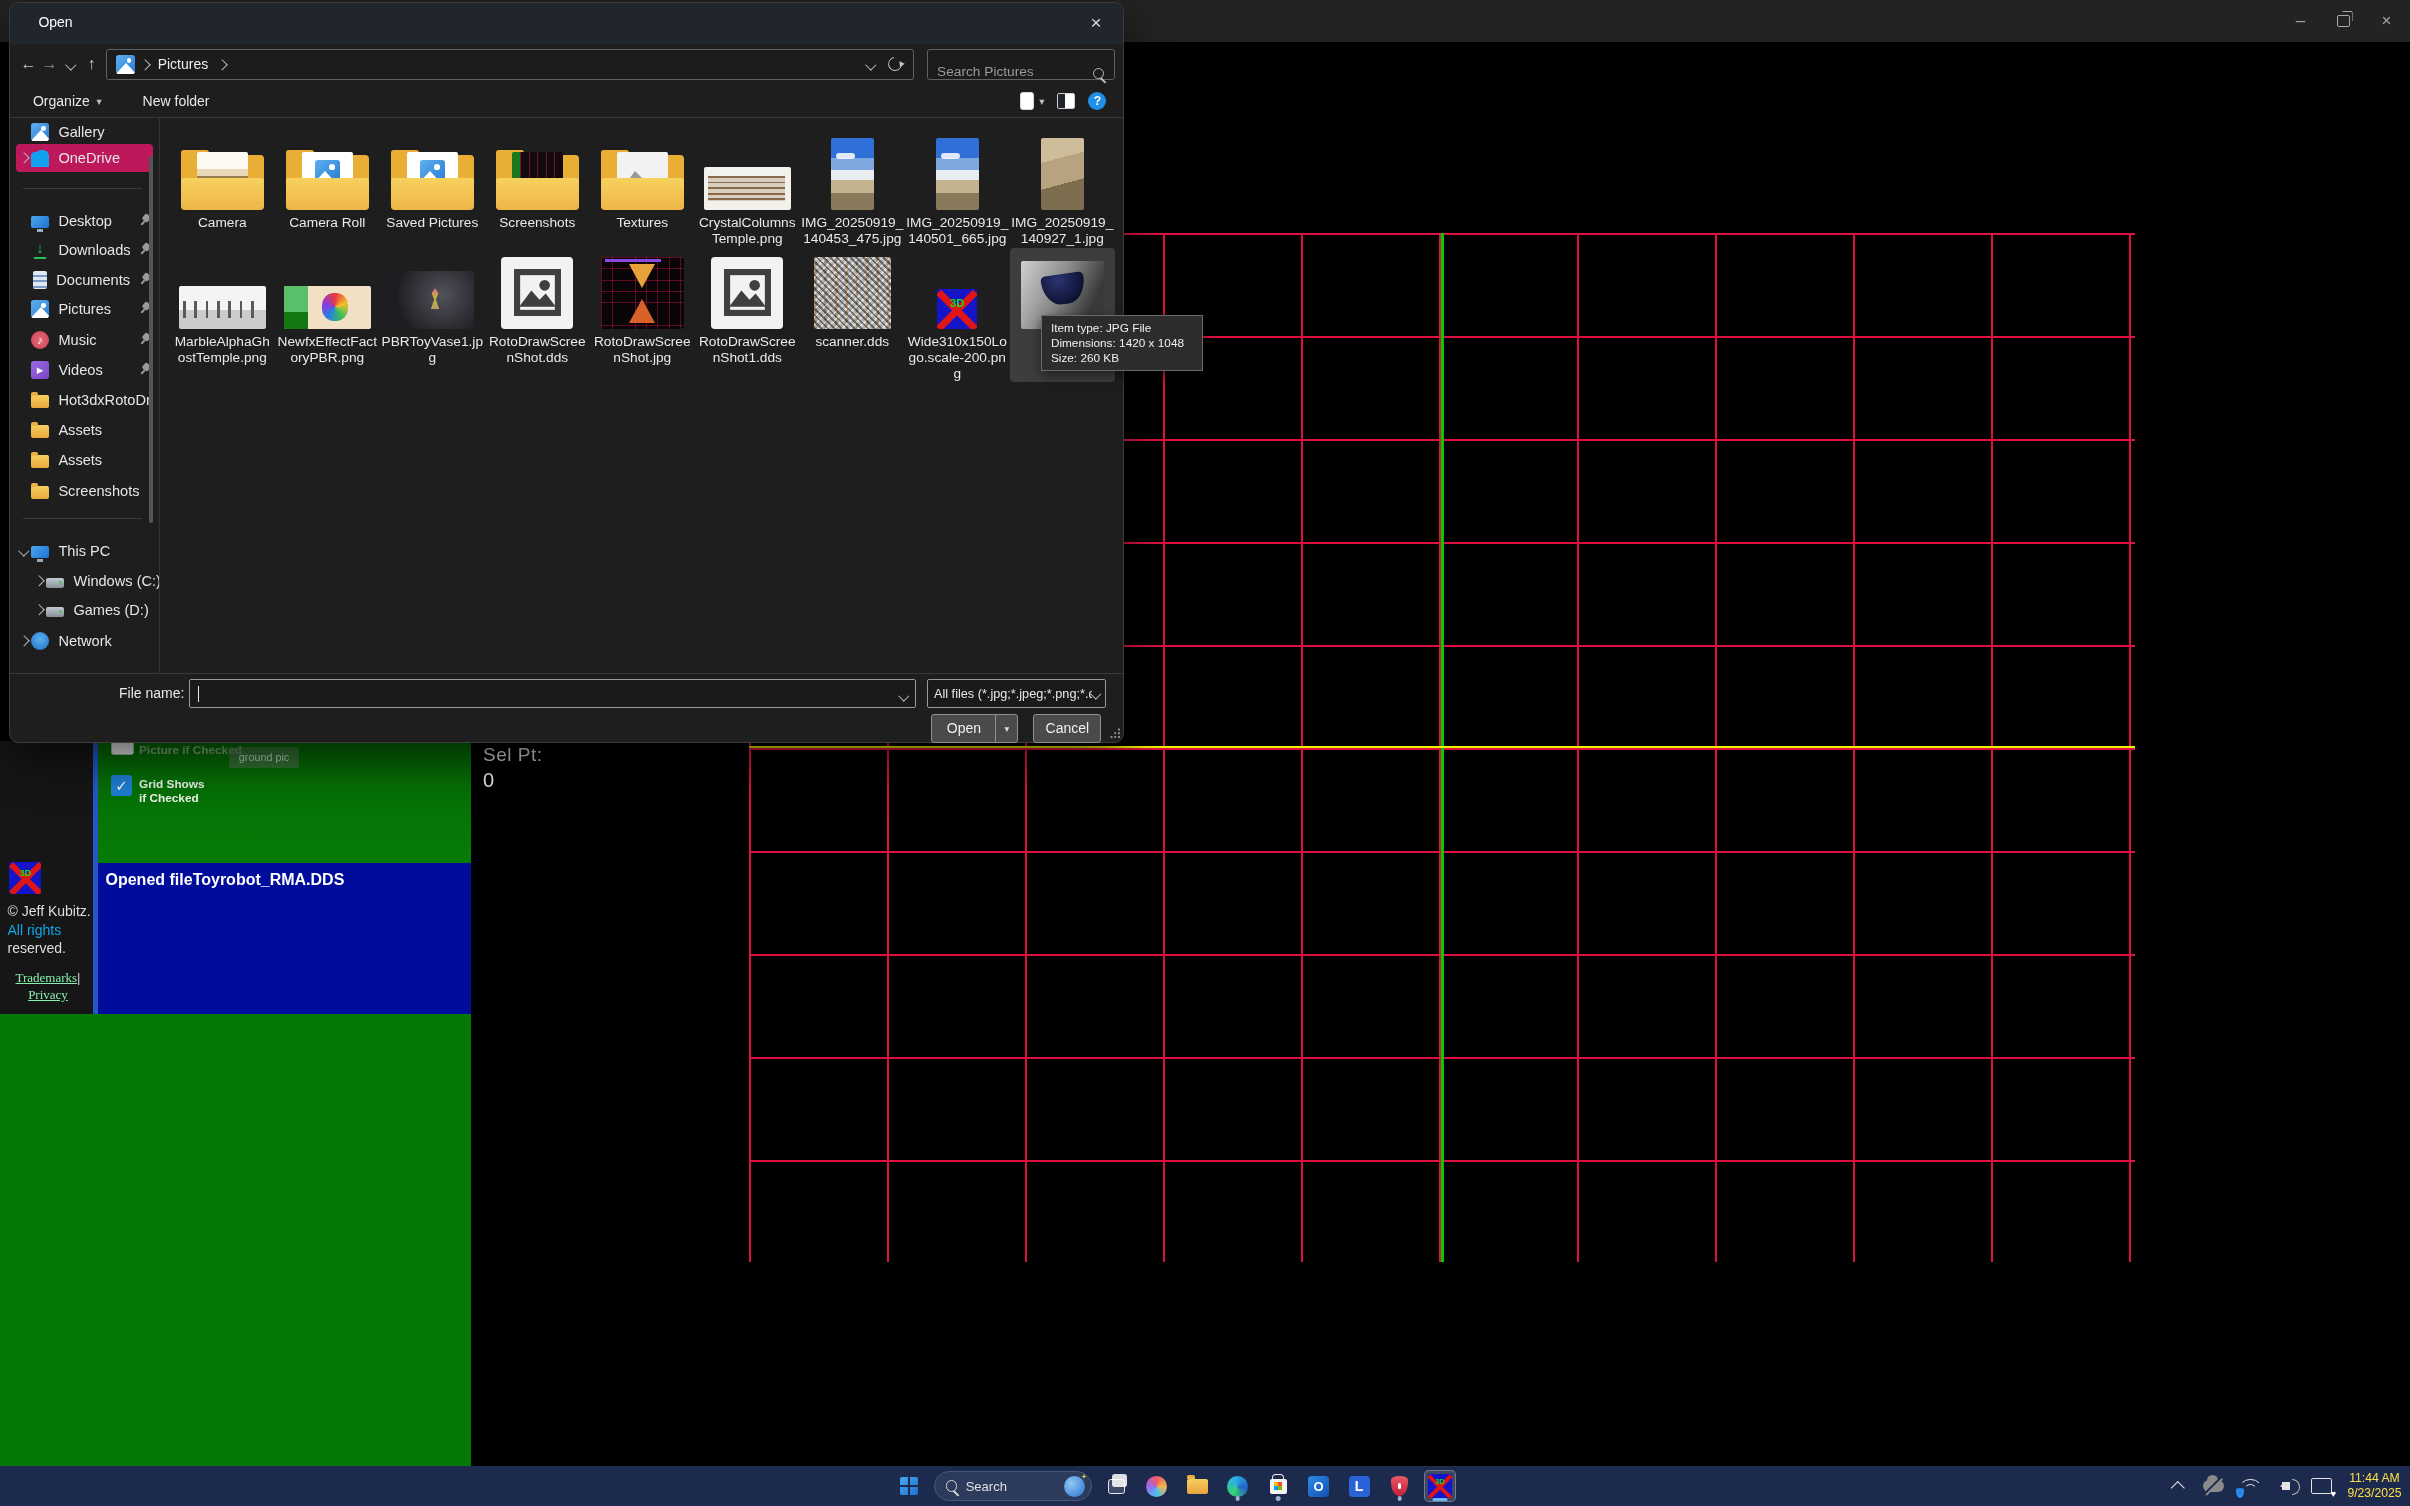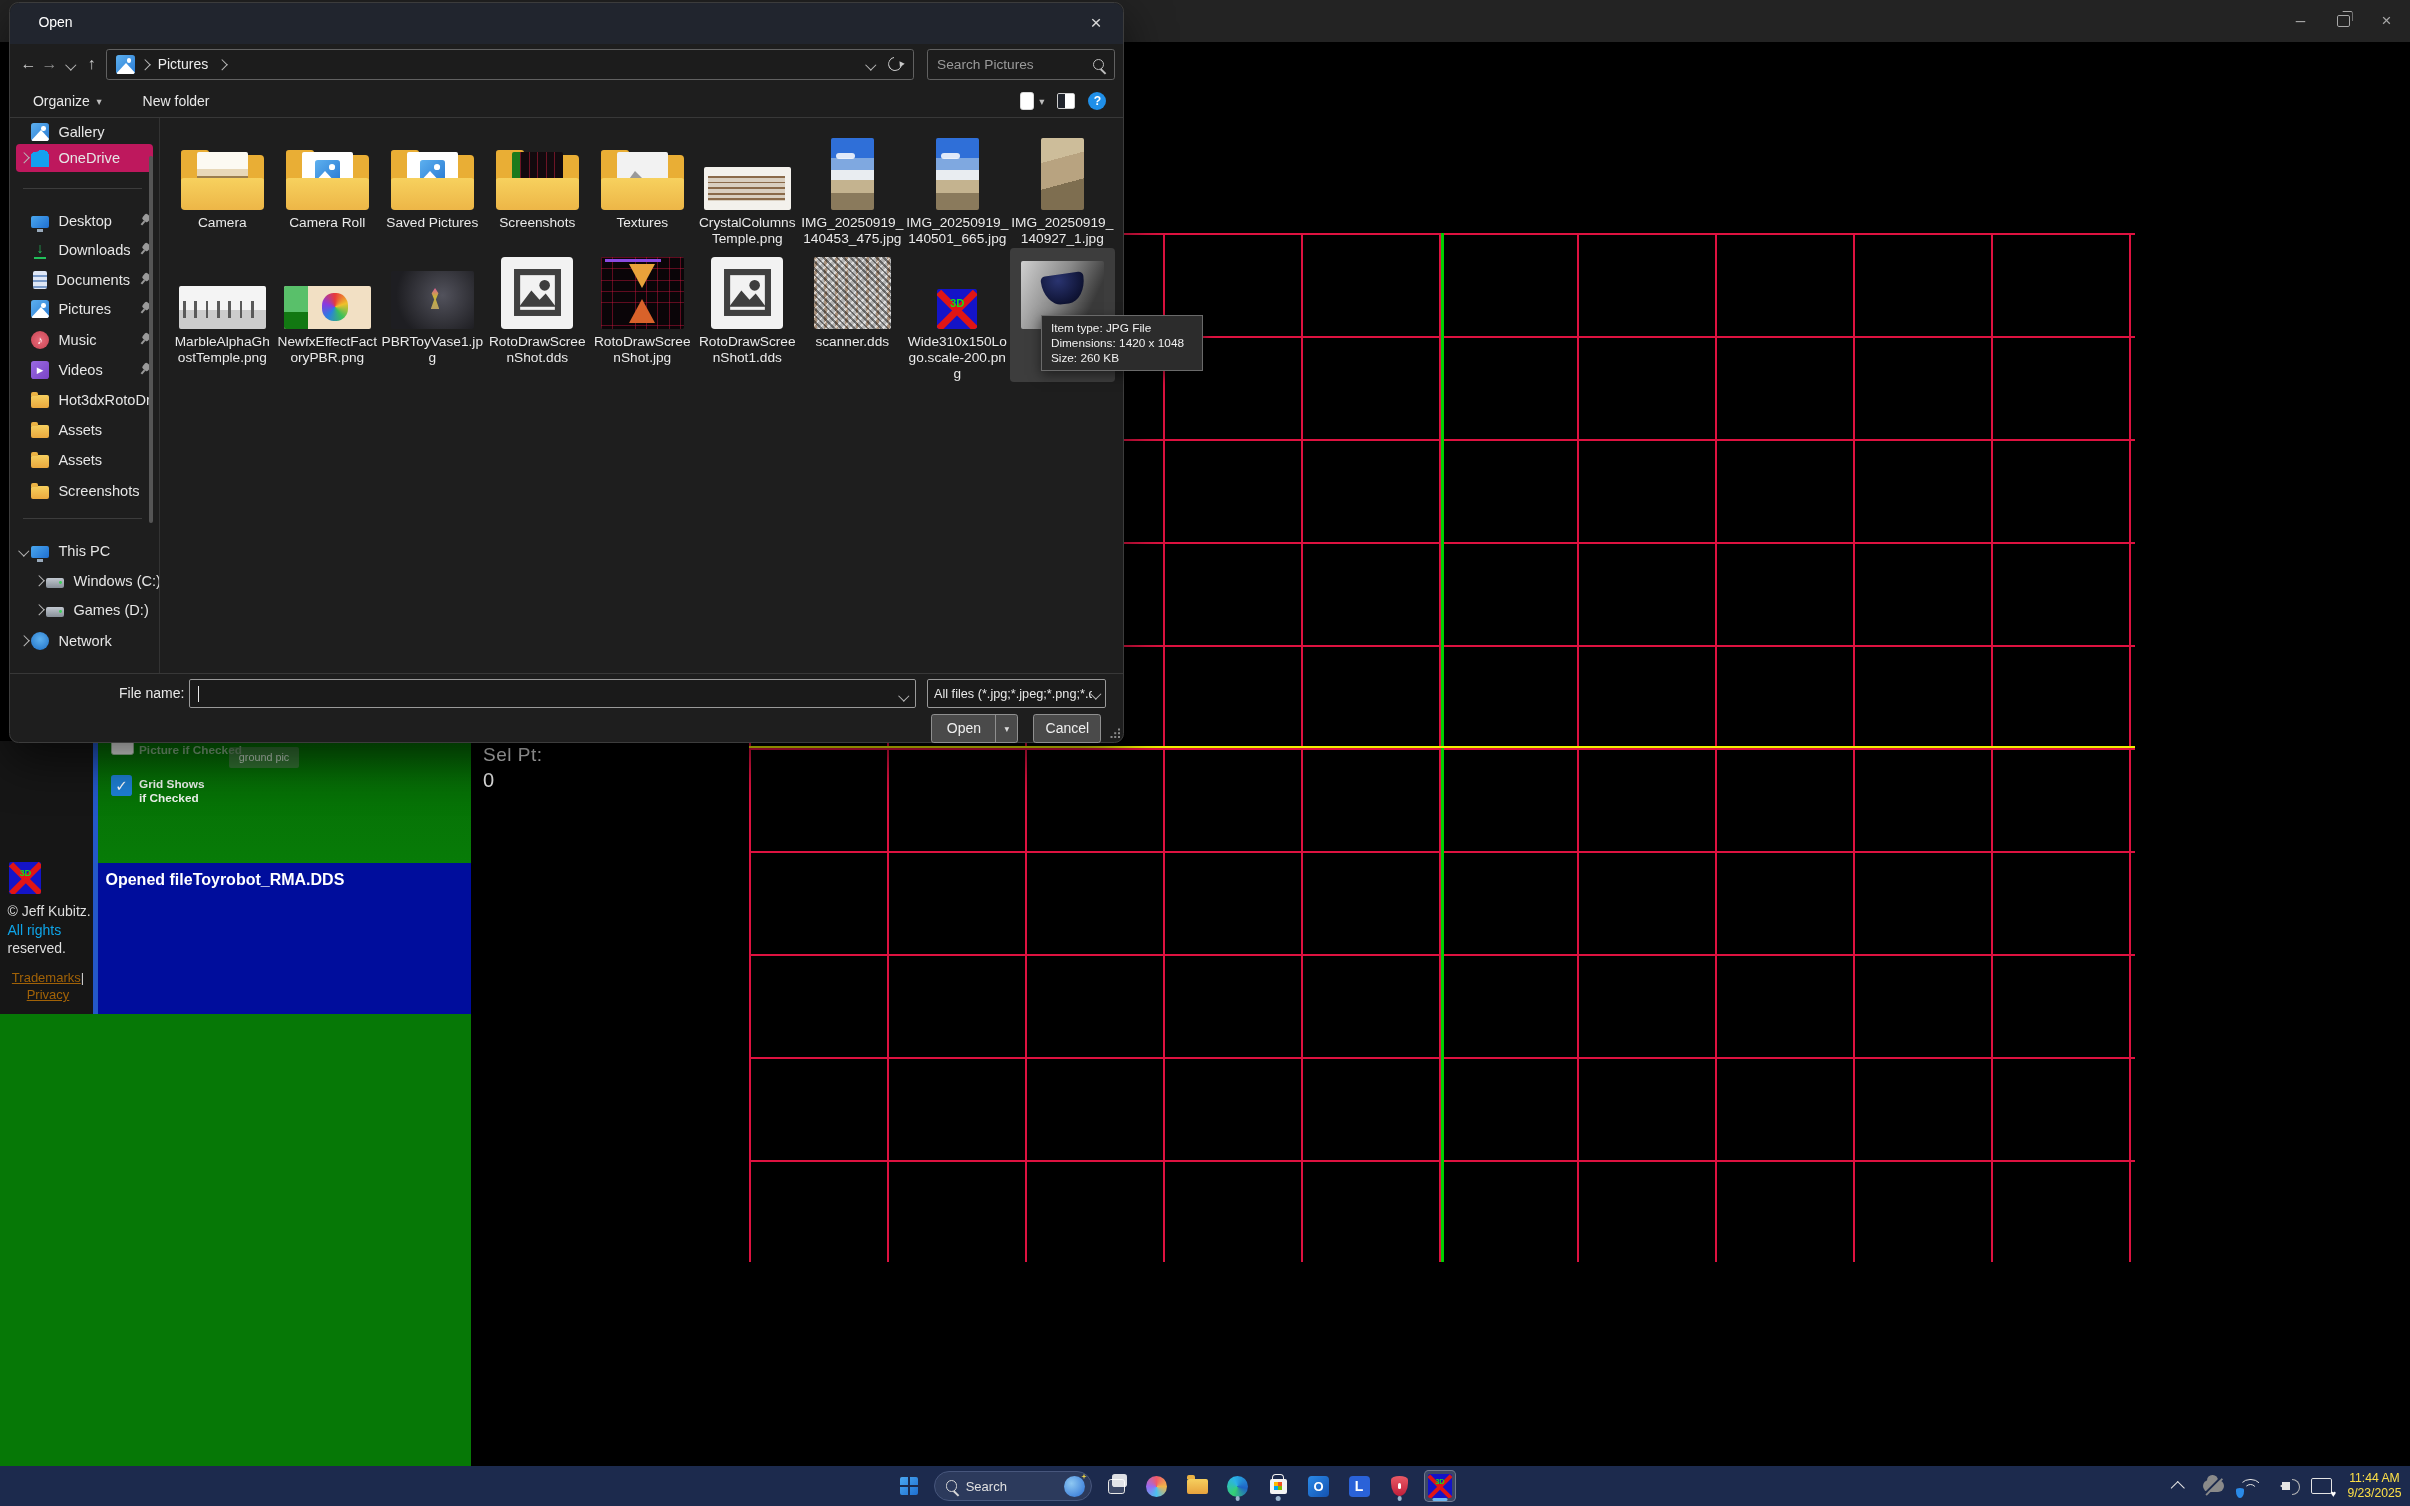--- a/index.html
+++ b/index.html
@@ -48,21 +48,21 @@
   .hot3dx::before,.hot3dx::after{content:"";position:absolute;left:-15%;top:45%;width:130%;height:18%;background:#e01515;}
   .hot3dx::before{transform:rotate(45deg);}
   .hot3dx::after{transform:rotate(-45deg);}
   .hot3dx .h3d-txt{position:absolute;left:0;top:18%;width:100%;text-align:center;color:#18e018;font-weight:bold;z-index:2;line-height:1.1;}
   #app-logo{left:9.4px;top:121px;width:32px;height:32px;}
   #app-logo .h3d-txt{font-size:9.4px;}
   #copy1{left:7.5px;top:162px;font-size:14px;color:#dedede;}
   #copy2{left:7.5px;top:181px;font-size:14px;color:#0ea5e9;}
   #copy3{left:7.5px;top:199px;font-size:14px;color:#dedede;}
   #tm-links{left:7.5px;top:228px;font-size:13px;color:#cfcfcf;width:81px;text-align:center;line-height:17px;}
-  #tm-links a{color:#a16207;text-decoration:underline;}
+  #tm-links a{color:#86efac;text-decoration:underline;font-family:Liberation Serif, serif;}
 
   
   #dialog{left:9.4px;top:1.9px;width:1113px;height:739px;background:#1e1e1e;border:0.9px solid #3c3c3c;border-radius:9.4px;
     box-shadow:0 17px 47px rgba(0,0,0,.6);}
   #dlg-titlebar{left:0;top:0;width:100%;height:41px;background:#21252e;border-radius:9.4px 9.4px 0 0;}
   #dlg-title{left:28px;top:11.3px;font-size:14px;color:#fff;}
   #dlg-close{right:11.3px;top:7.5px;width:32px;height:26px;display:flex;align-items:center;justify-content:center;color:#d8d8d8;font-size:19px;border-radius:3.8px;}
   #dlg-nav{left:0;top:41px;width:100%;height:41px;display:flex;align-items:center;padding-left:7.5px;box-sizing:border-box;}
   .navbtn{width:21px;height:28px;display:flex;align-items:center;justify-content:center;color:#c8c8c8;font-size:16px;}
   .navbtn.dim{color:#8a8a8a;}
@@ -75,21 +75,21 @@
   .pic-ic{background:linear-gradient(135deg,#5db0ef,#2a7cd4);border-radius:2.8px;position:relative;overflow:hidden;}
   .pic-ic::before{content:"";position:absolute;left:55%;top:18%;width:26%;height:26%;background:#fff;border-radius:50%;}
   .pic-ic::after{content:"";position:absolute;left:-10%;bottom:-12%;width:0;height:0;border-left:12.2px solid transparent;border-right:12.2px solid transparent;border-bottom:13px solid #fff;}
   #crumb-label{font-size:14px;color:#ededed;margin:0 9.4px 0 9.4px;}
   #address-spacer{flex:1;}
   #address-dd{width:24.5px;display:flex;justify-content:center;}
   #refresh-btn{width:24.5px;display:flex;justify-content:center;align-items:center;}
   .refresh-glyph{width:12.2px;height:12.2px;border:1.9px solid #c8c8c8;border-radius:50%;border-top-color:transparent;position:relative;transform:rotate(35deg);}
   .refresh-glyph::after{content:"";position:absolute;right:-3.8px;top:-2.8px;border:3.8px solid transparent;border-bottom:5.6px solid #c8c8c8;transform:rotate(50deg);}
   #searchbox{margin-left:13px;width:188px;height:31px;background:#1c1c1c;border:0.9px solid #616161;border-radius:2.8px;
-    display:flex;align-items:center;padding:0 9.4px;box-sizing:border-box;}
+    display:flex;align-items:flex-end;padding:0 9.4px;box-sizing:border-box;}
   #search-ph{flex:1;font-size:13.7px;color:#9a9a9a;}
   .mag{width:9.4px;height:9.4px;border:1.9px solid #bdbdbd;border-radius:50%;position:relative;}
   .mag::after{content:"";position:absolute;left:8.5px;top:8.5px;width:1.9px;height:6.6px;background:#bdbdbd;transform:rotate(-45deg);}
   #dlg-toolbar{left:0;top:83px;width:100%;height:32px;display:flex;align-items:center;border-bottom:0.9px solid #383838;box-sizing:border-box;}
   #organize-btn{margin-left:22.6px;font-size:14px;color:#e8e8e8;display:flex;align-items:center;gap:6.6px;}
   #organize-btn .caret{font-size:10.4px;color:#bdbdbd;}
   #newfolder-btn{margin-left:41px;font-size:14px;color:#e8e8e8;}
   #tb-right{position:absolute;right:17px;top:0;height:31px;display:flex;align-items:center;gap:13px;}
   .view-ic{width:12.2px;height:16px;border:1.9px solid #d8d8d8;border-radius:2.8px;background:#fff;}
   .split-ic{width:16px;height:14px;border:1.4px solid #cfcfcf;border-radius:1.9px;background:linear-gradient(90deg,#20242c 0 45%,#fff 45%);}

